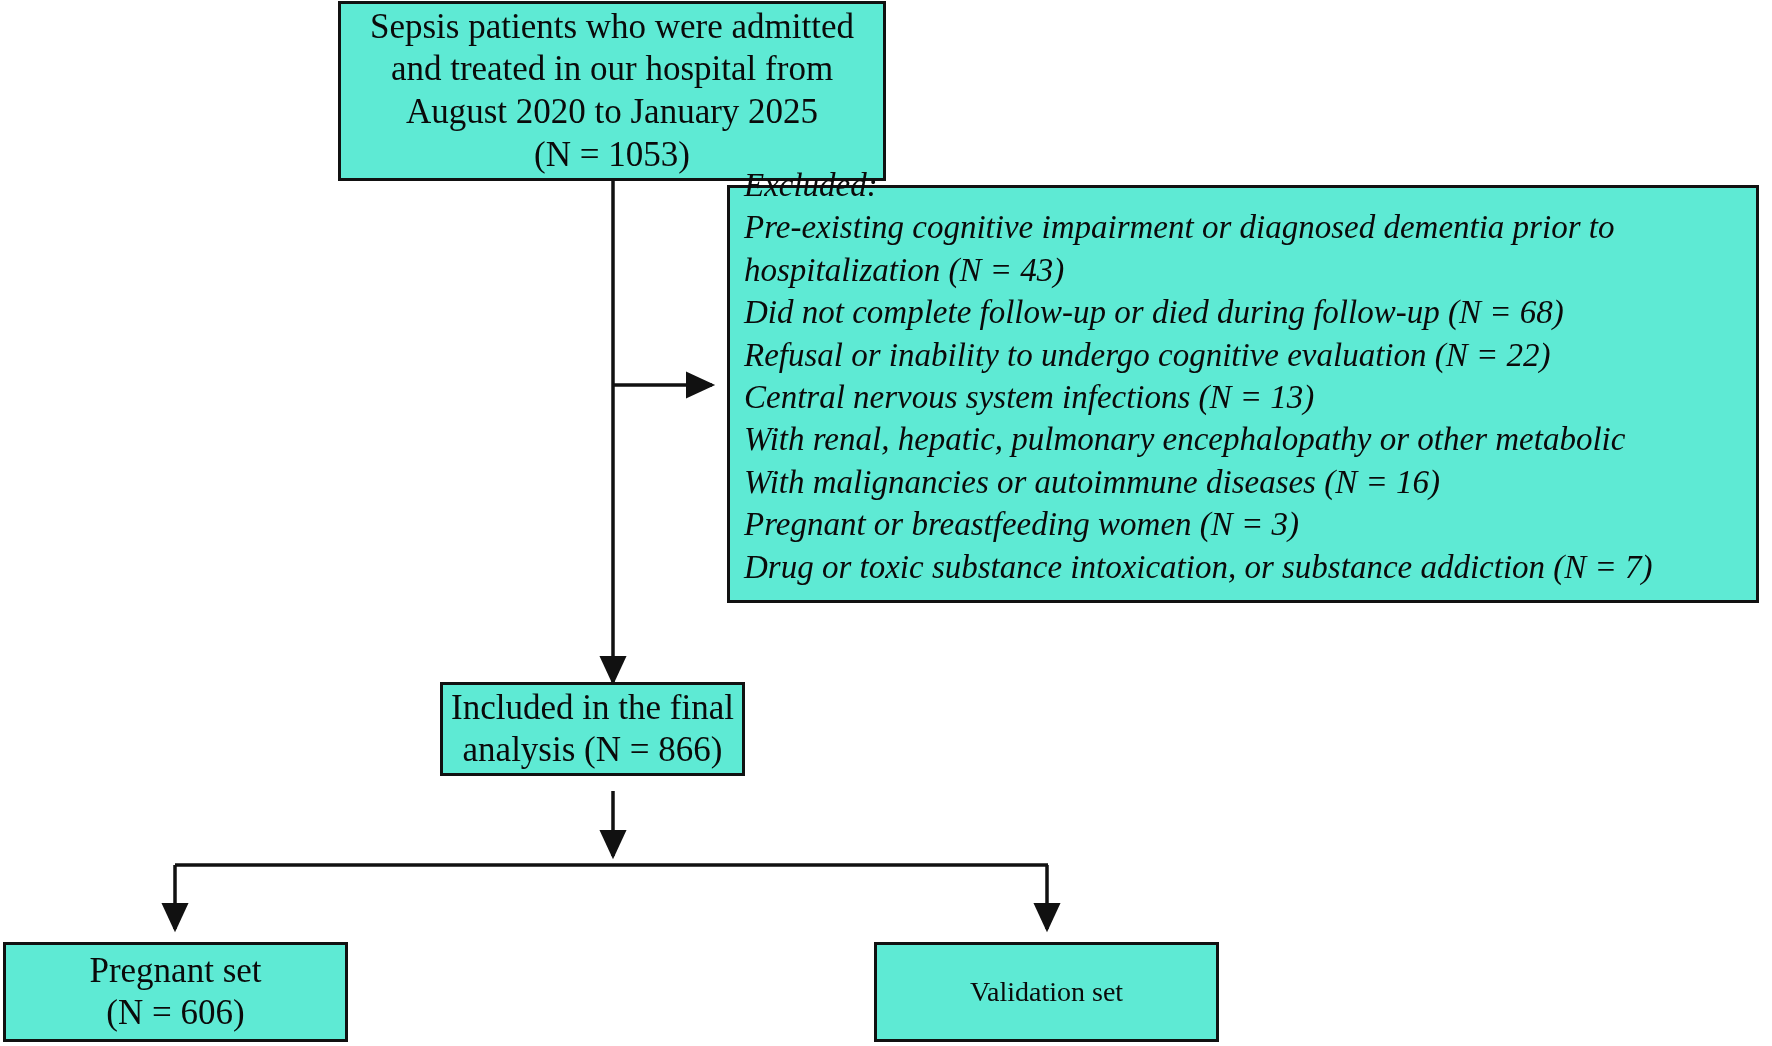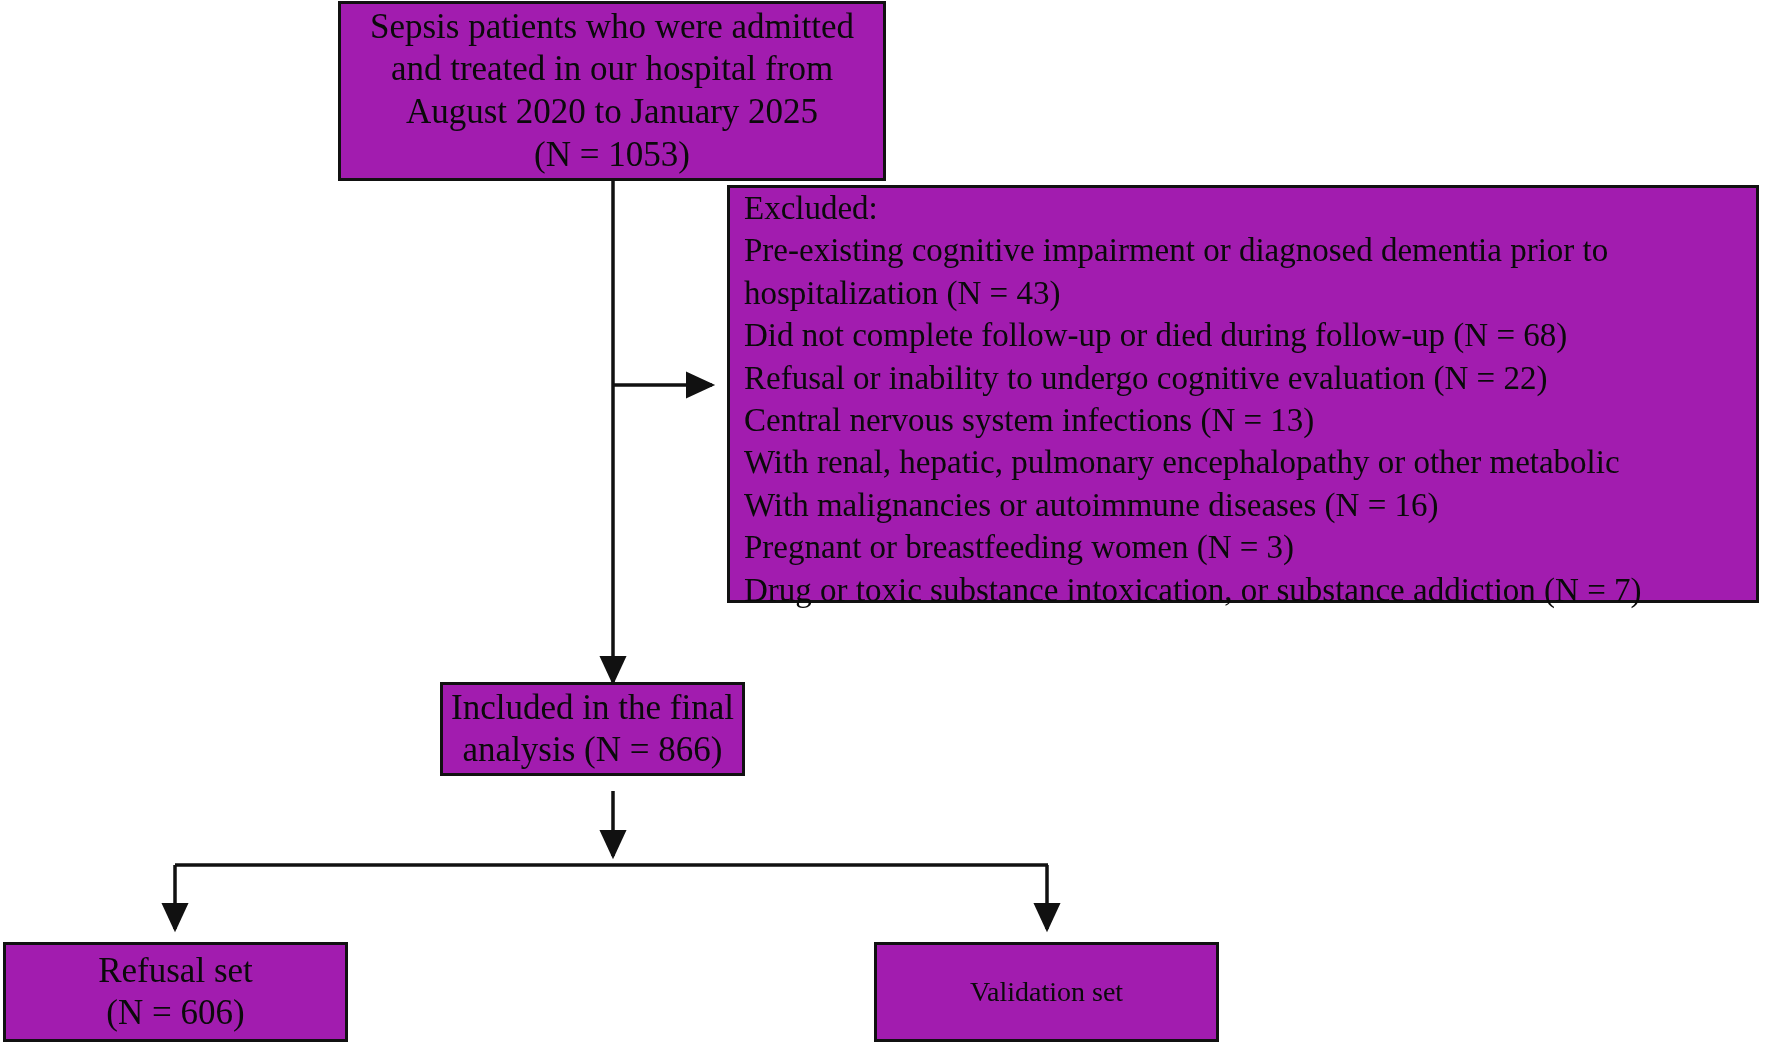--- a/index.html
+++ b/index.html
@@ -12,43 +12,44 @@
     width: 1772px;
     height: 1046px;
     background: #ffffff;
     font-family: "Liberation Serif", "DejaVu Serif", serif;
     color: #0a0a0a;
     overflow: hidden;
   }
   .node {
     position: absolute;
     border: 3px solid #111111;
-    background: #a21caf;
+    background: #5eead4;
     box-sizing: border-box;
   }
   .node .lines {
     font-size: 35px;
     line-height: 1.18;
     white-space: nowrap;
   }
   .centered {
     display: flex;
     flex-direction: column;
     align-items: center;
     justify-content: center;
     height: 100%;
   }
   .leftaligned {
     display: flex;
     flex-direction: column;
     align-items: flex-start;
-    justify-content: center;
+    justify-content: flex-end;
     height: 100%;
-    padding: 10px 0 0 14px;
+    padding: 10px 0 12px 14px;
     box-sizing: border-box;
+    font-style: italic;
   }
   .line { display: block; }
 
   
   #box-source {
     left: 338px;
     top: 1px;
     width: 548px;
     height: 180px;
   }
@@ -161,21 +162,21 @@
       <div class="lines">
         <span class="line">Included in the final</span>
         <span class="line">analysis (N = 866)</span>
       </div>
     </div>
   </div>
 
   <div class="node" id="box-training">
     <div class="centered">
       <div class="lines">
-        <span class="line">Refusal set</span>
+        <span class="line">Pregnant set</span>
         <span class="line">(N = 606)</span>
       </div>
     </div>
   </div>
 
   <div class="node" id="box-validation">
     <div class="centered">
       <div class="lines">
         <span class="line">Validation set</span>
       </div>

